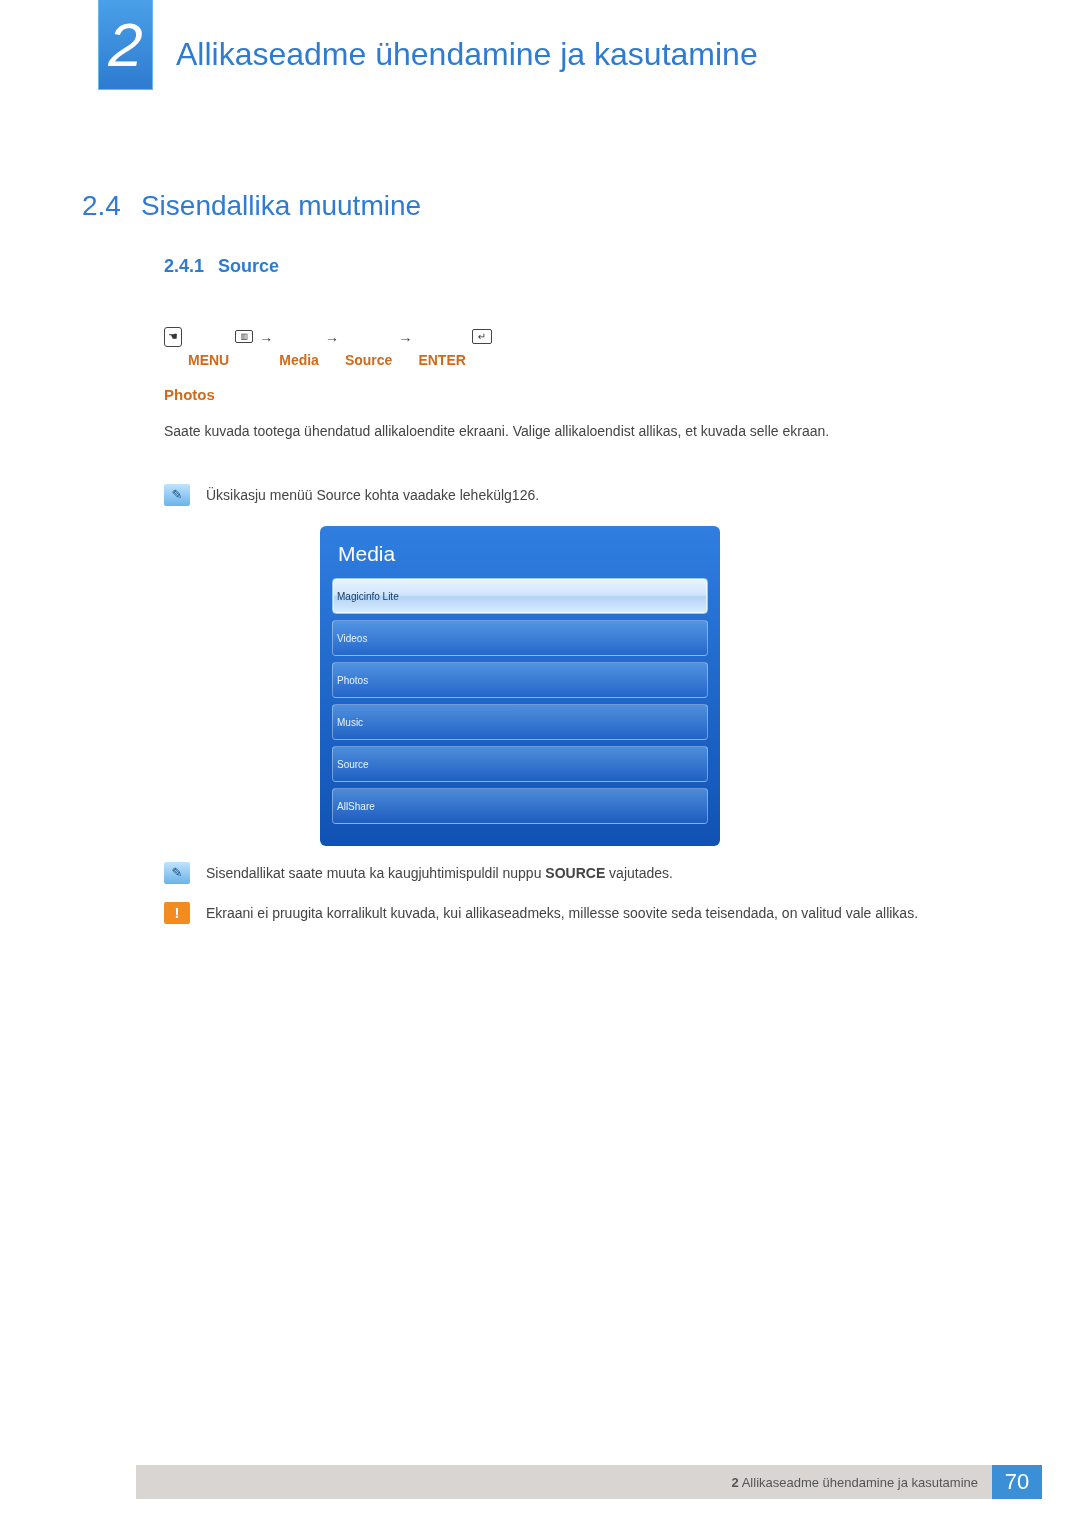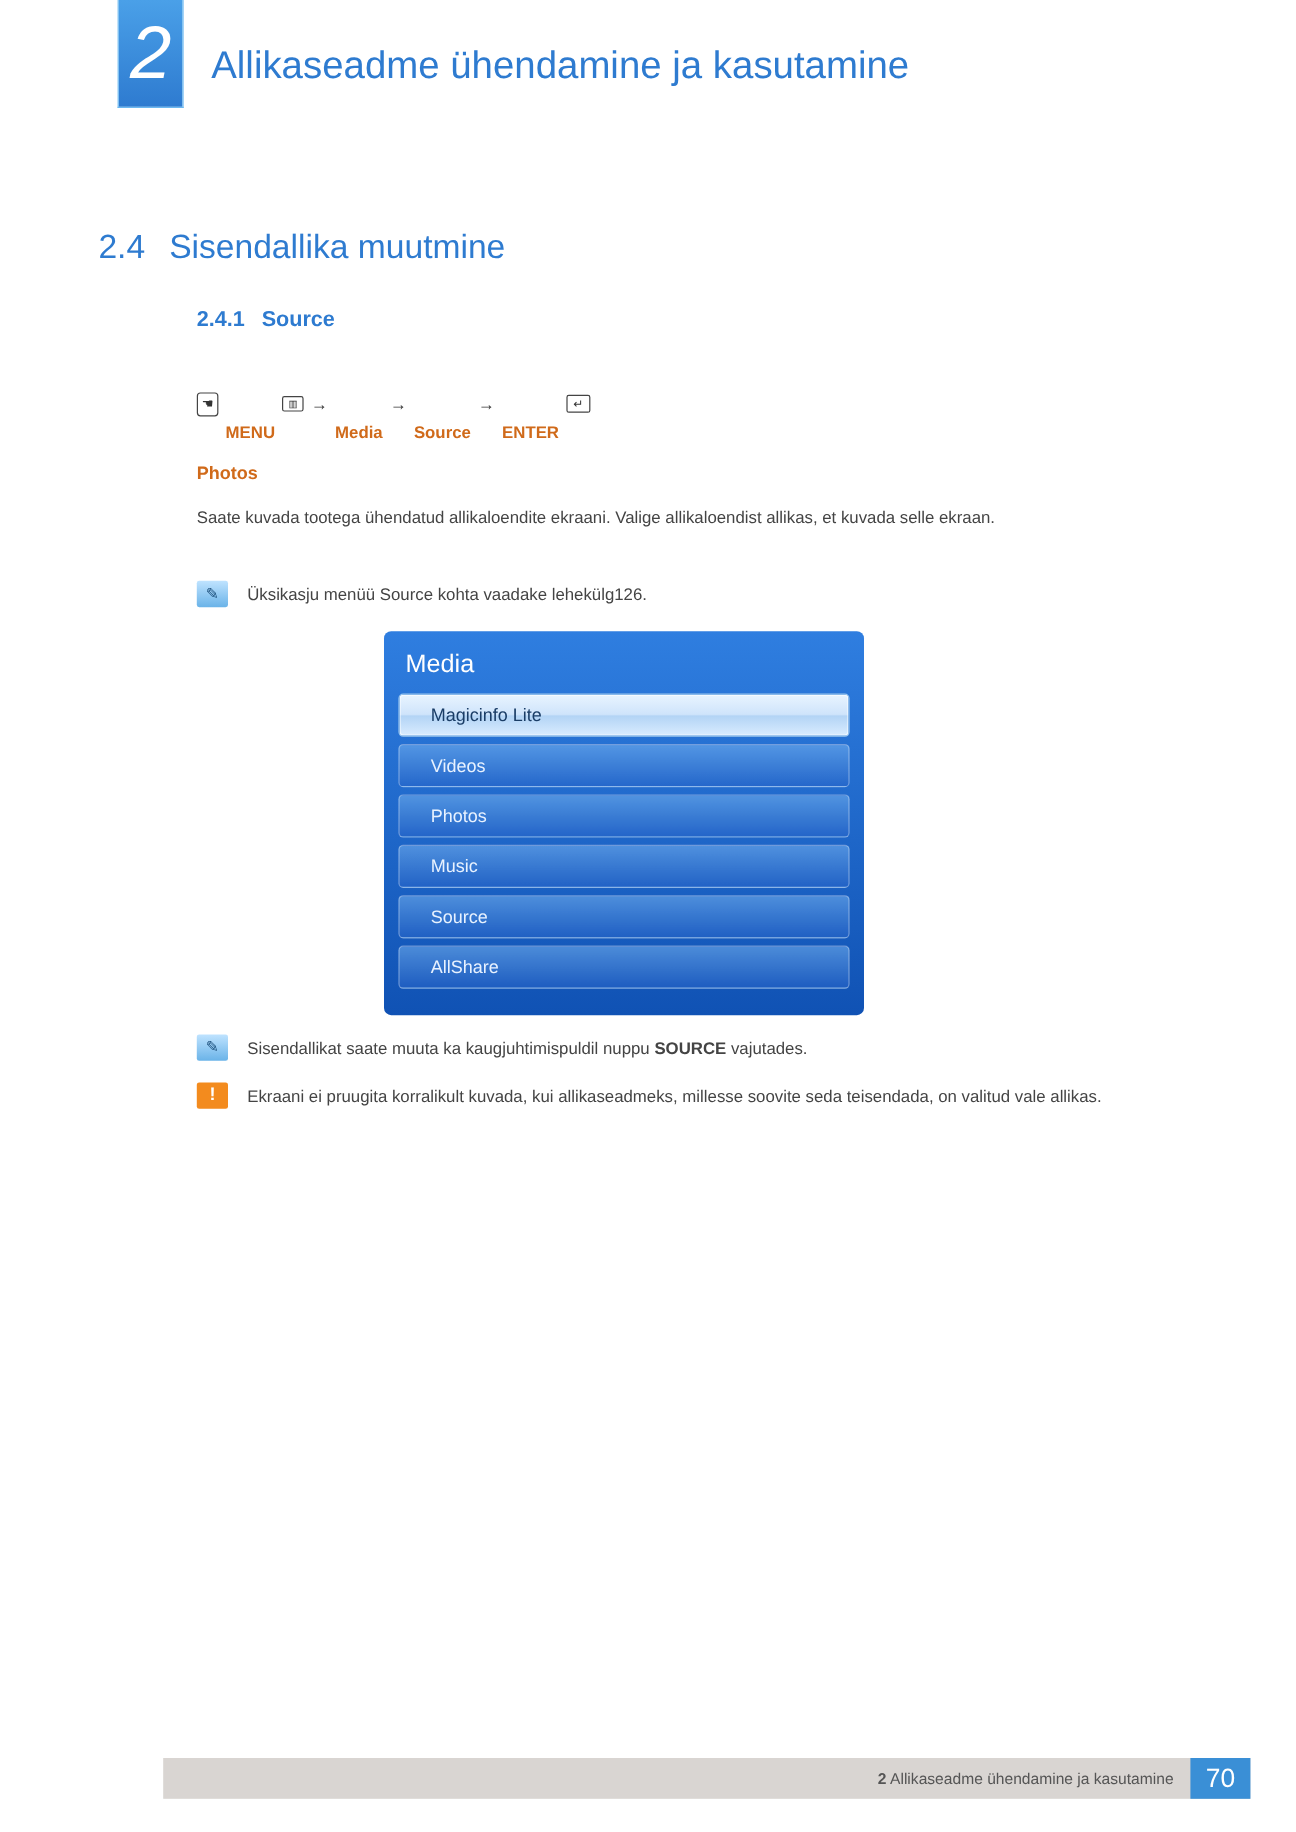--- a/index.html
+++ b/index.html
@@ -134,23 +134,23 @@
     font-size: 21px;
     padding: 6px 6px 12px 6px;
   }
   .media-list { display: flex; flex-direction: column; gap: 6px; }
   .media-item {
     height: 36px;
     border-radius: 4px;
     border: 1px solid rgba(255,255,255,0.35);
     background: linear-gradient(to bottom, rgba(120,180,240,0.55) 0%, rgba(40,100,200,0.55) 100%);
     color: #e8f2ff;
-    font-size: 15px;
+    font-size: 10px;
     display: flex; align-items: center;
-    padding: 0 26px;
+    padding: 0 4px;
   }
   .media-item.selected {
     background: linear-gradient(to bottom, #e8f4ff 0%, #cfe4fb 48%, #b3d4f5 52%, #d9ecff 100%);
     color: #1a3d66;
     border: 1px solid #9cc7ee;
     box-shadow: 0 0 0 1px rgba(255,255,255,0.6) inset;
   }
 
   
   .footer-bar {

